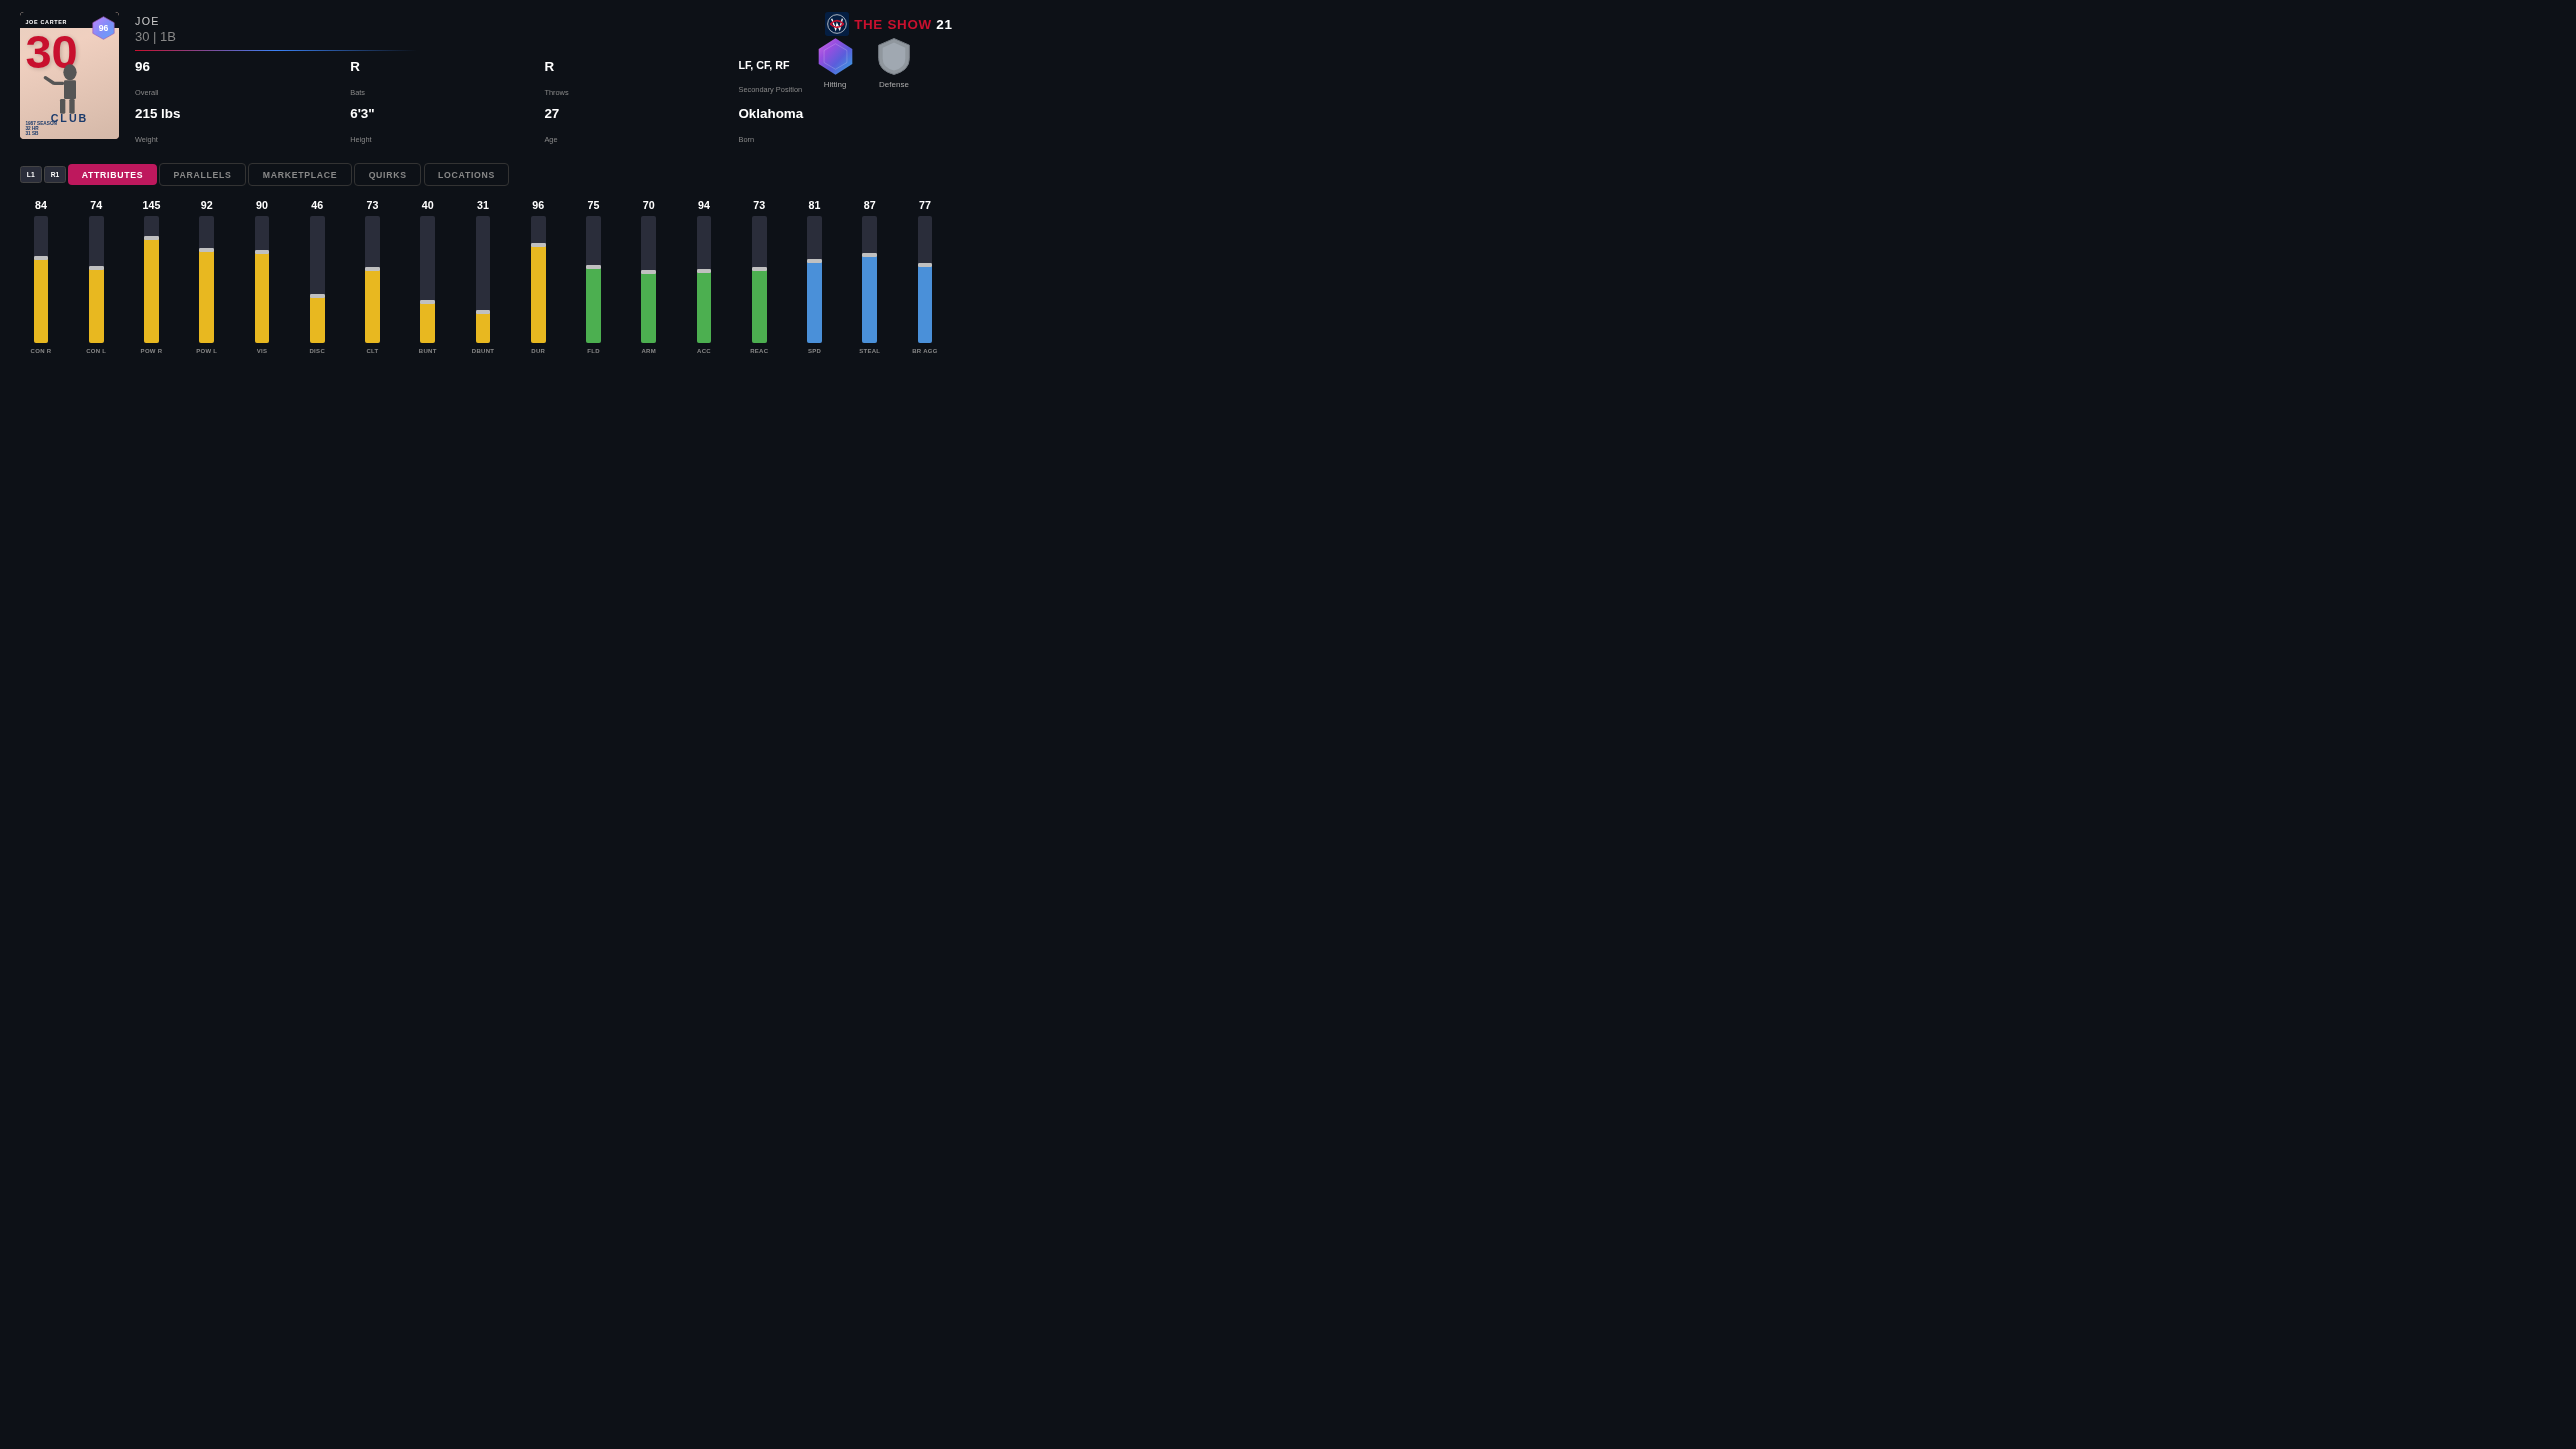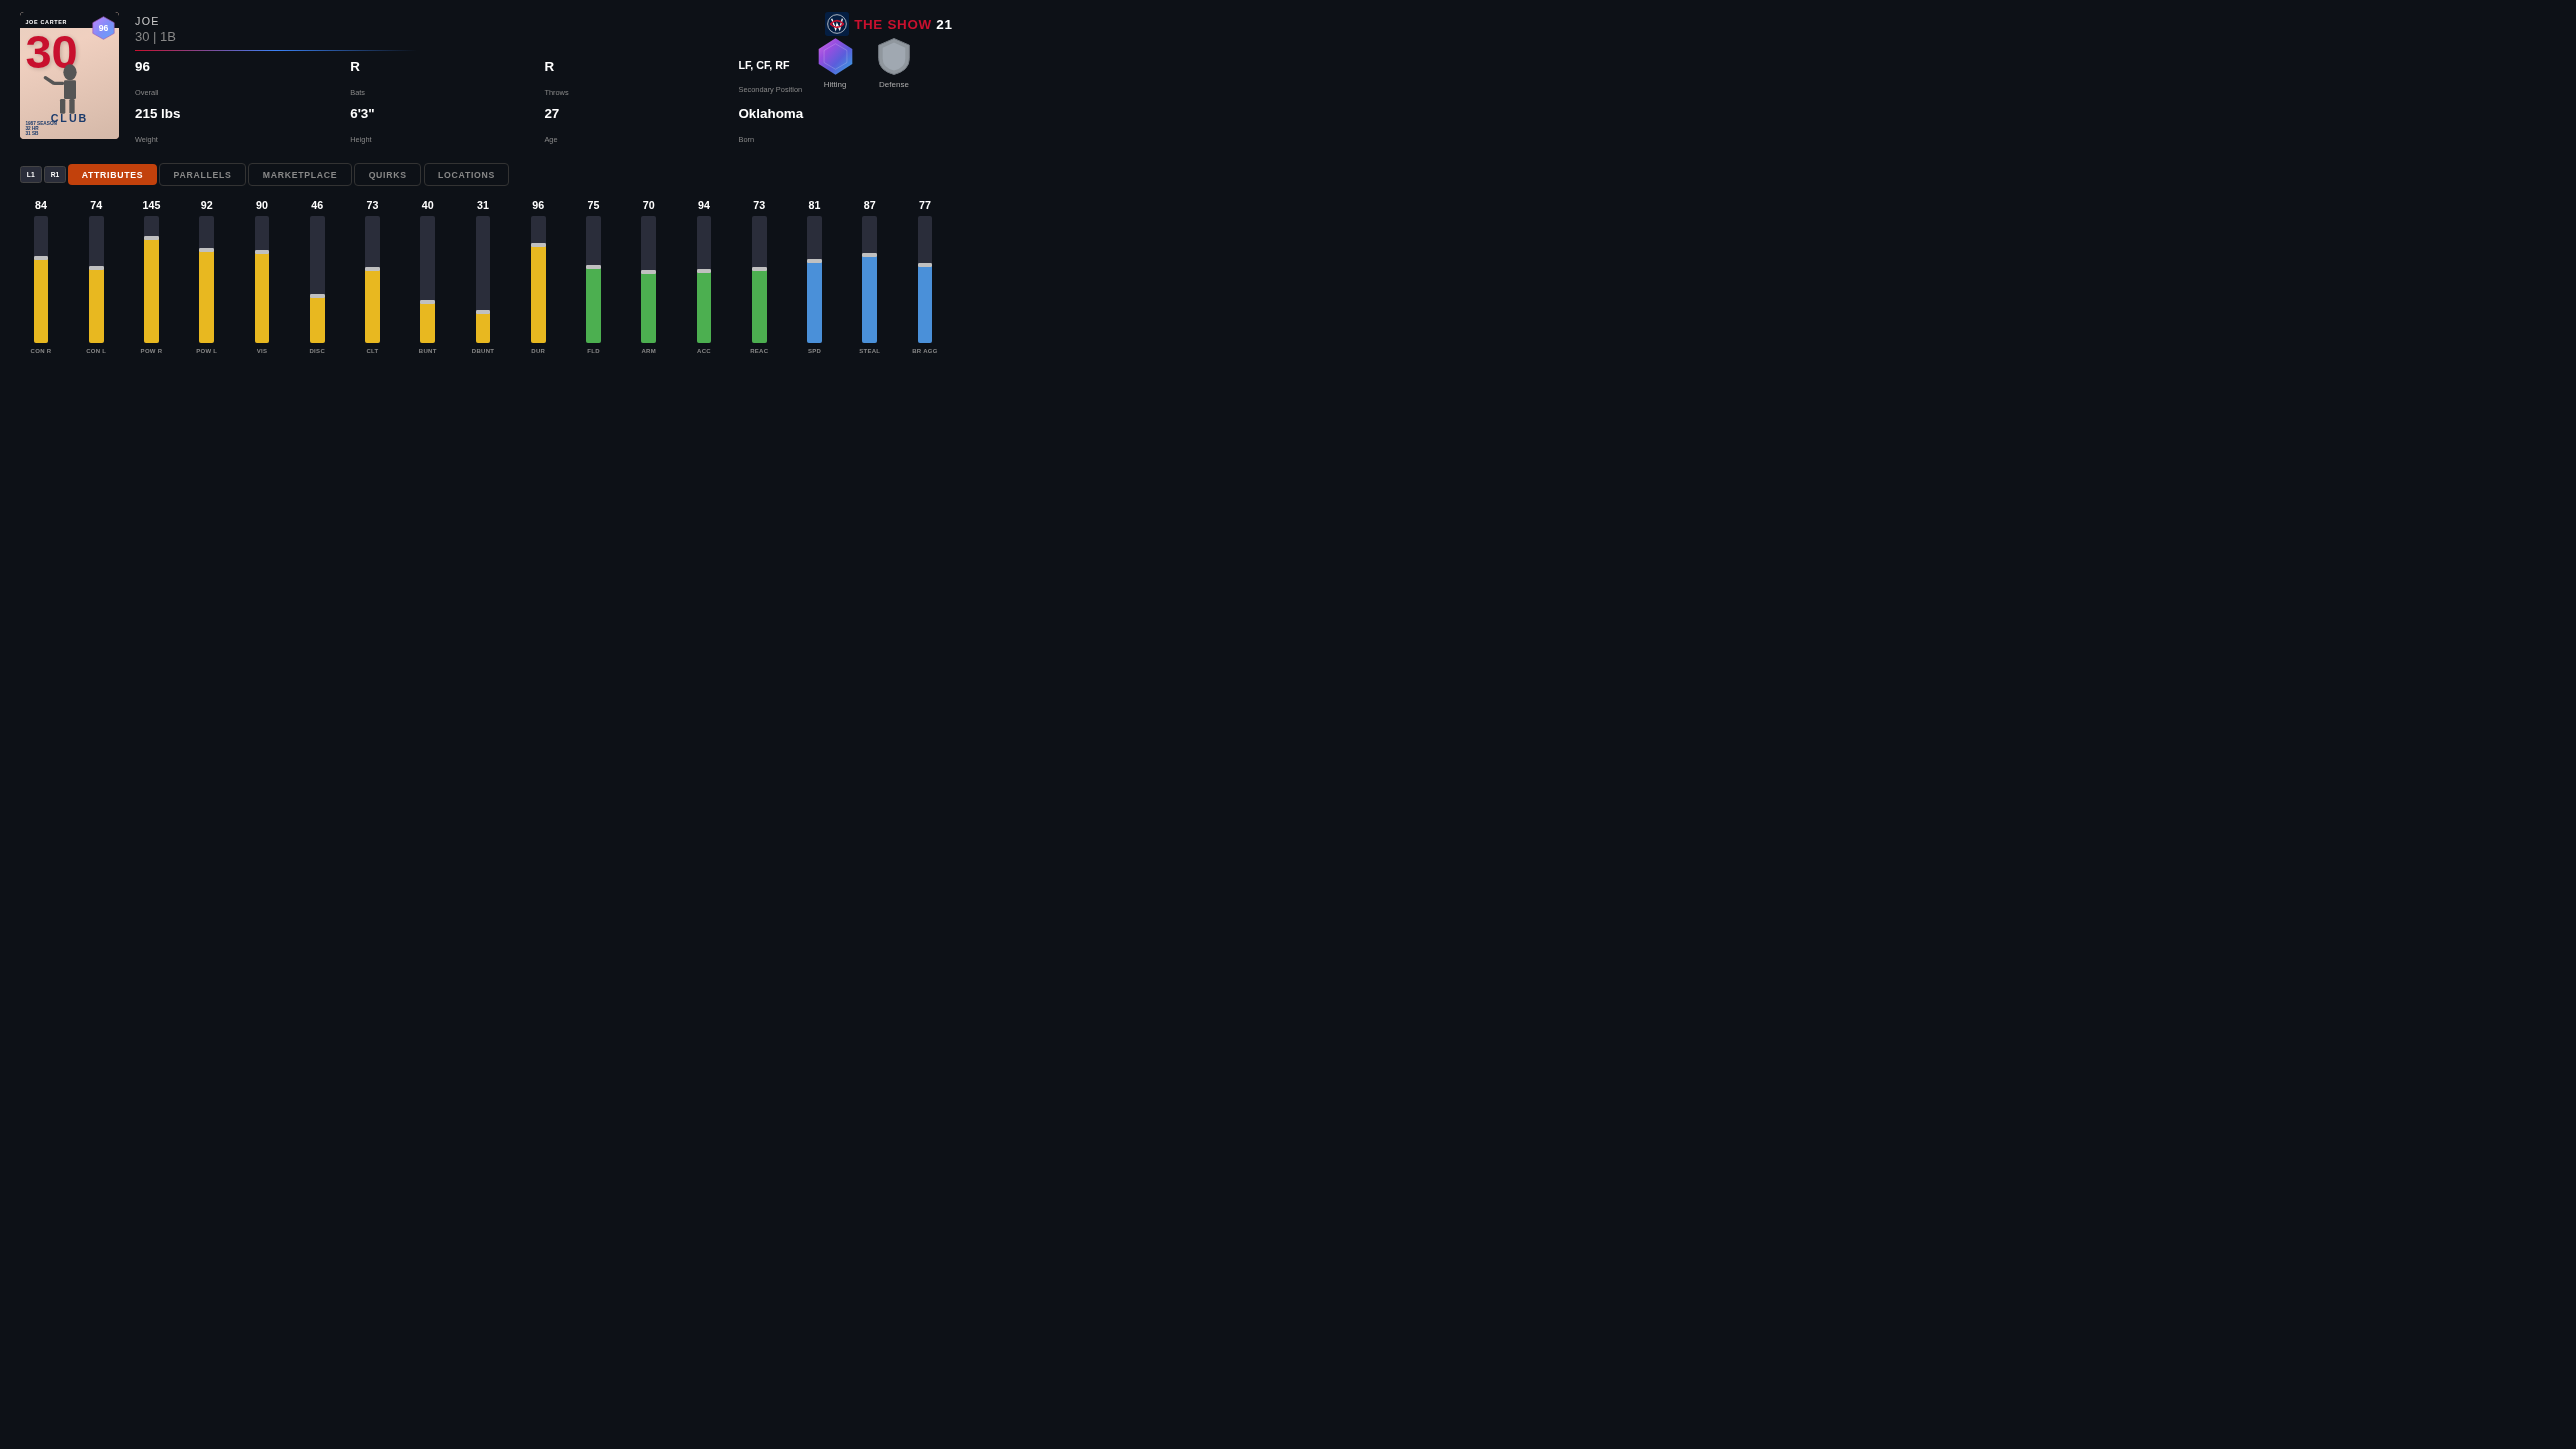--- a/index.html
+++ b/index.html
@@ -119,21 +119,21 @@
       padding: 5.4px 13.4px;
       border-radius: 4px;
       font-size: 8.7px;
       font-weight: 700;
       letter-spacing: 0.7px;
       cursor: pointer;
       border: none;
     }
 
     .tab-btn.active {
-      background: #c2410c;
+      background: #be185d;
       color: #fff;
     }
 
     .tab-btn.inactive {
       background: transparent;
       color: #888;
       border: 0.7px solid #333;
     }
 
     

